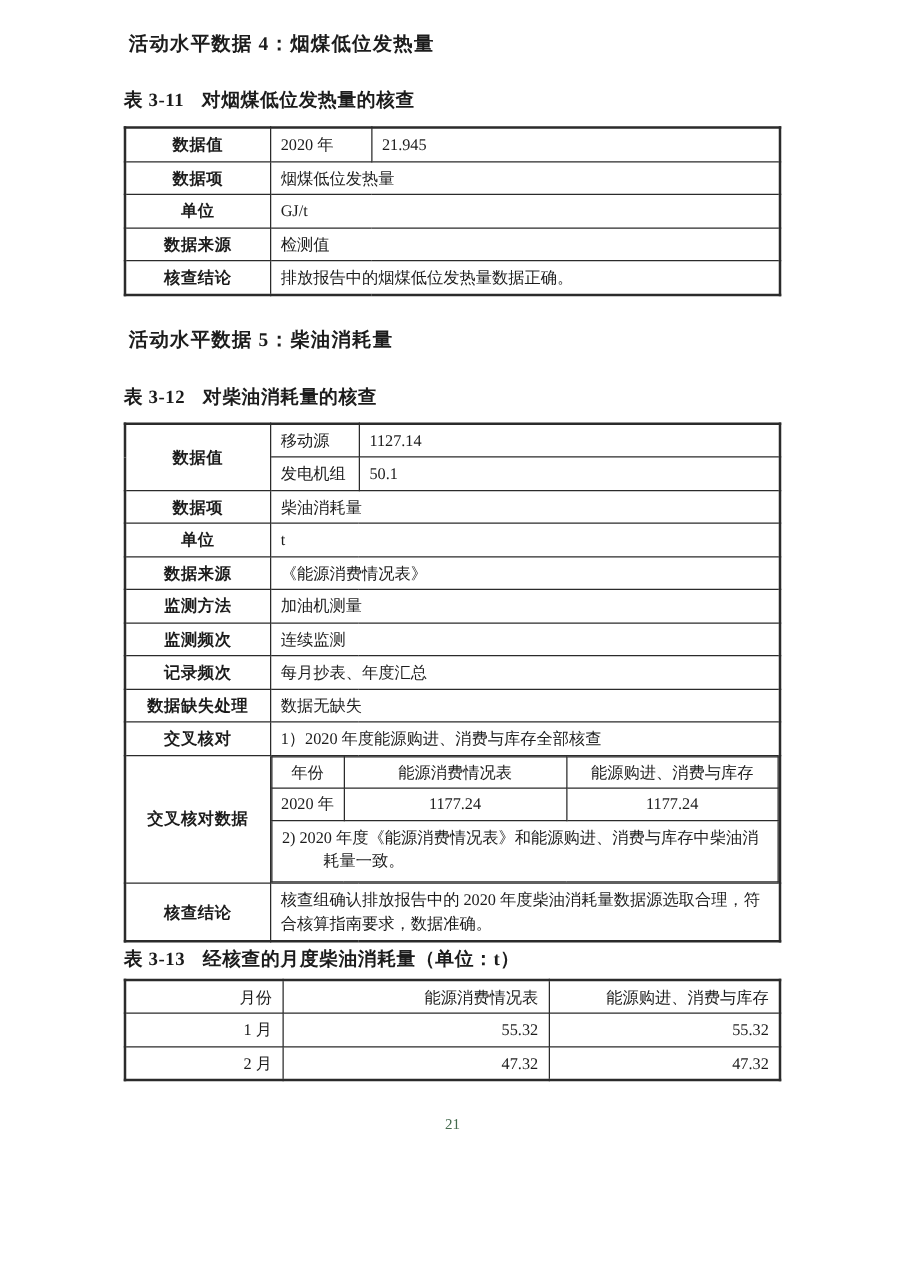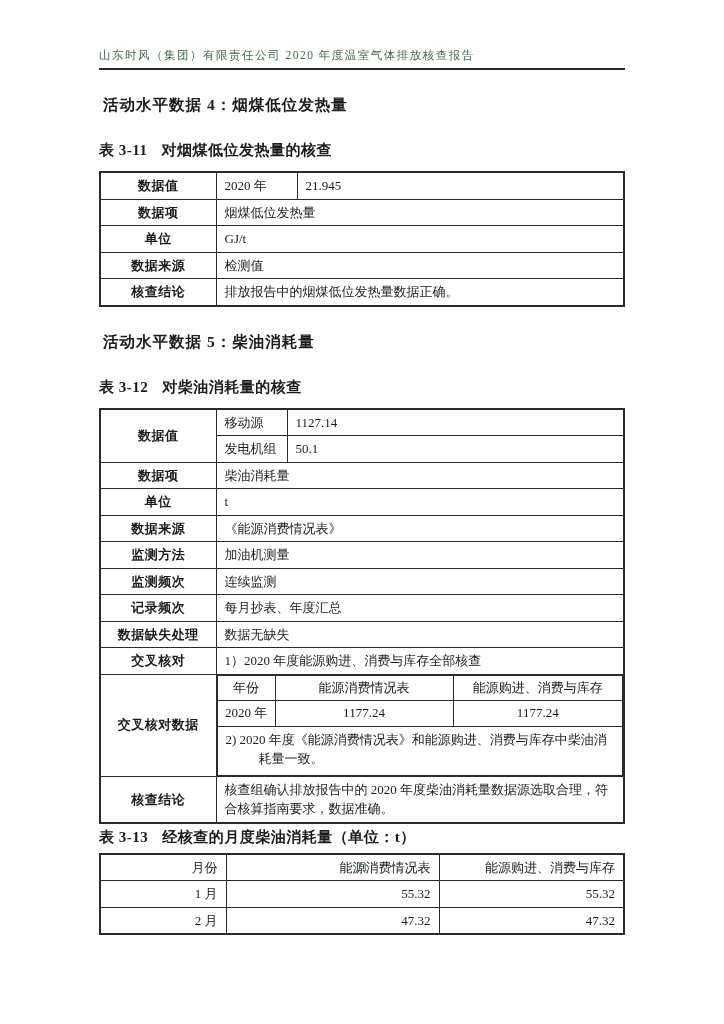--- a/index.html
+++ b/index.html
@@ -98,35 +98,34 @@
   }
 
   .t313 { margin-top: 0; }
   .t313 td { text-align: right; }
   .t313 .col-month { width: 126px; }
   .t313 .col-mid   { width: 213px; }
   .t313 thead td { height: 22px; }
 
   .page-number {
     position: absolute;
-    top: 860px;
+    top: 892px;
     left: 0;
     width: 100%;
     text-align: center;
     font-size: 12px;
     color: var(--header-text);
   }
 </style>
 </head>
 <body>
 
 <div class="page">
   <div class="content">
 
-    <div class="report-header">山东时风（集团）有限责任公司 2020 年度温室气体排放核查报告</div>
 
     <h1 class="section-heading">活动水平数据 4：烟煤低位发热量</h1>
 
     <div class="table-caption">
       <span>表 3-11</span><span class="caption-gap"></span><span>对烟煤低位发热量的核查</span>
     </div>
 
     <table class="doc-table t311">
       <tbody>
           <tr>

